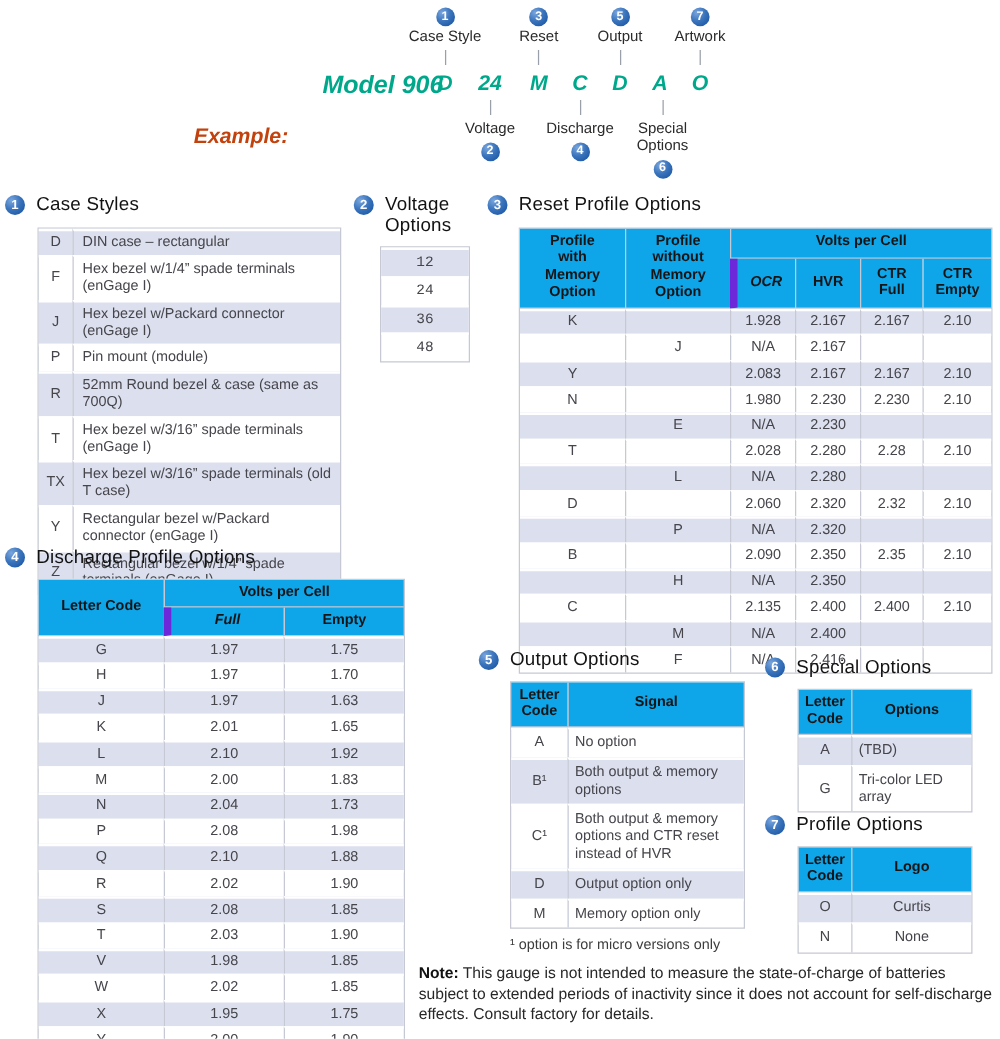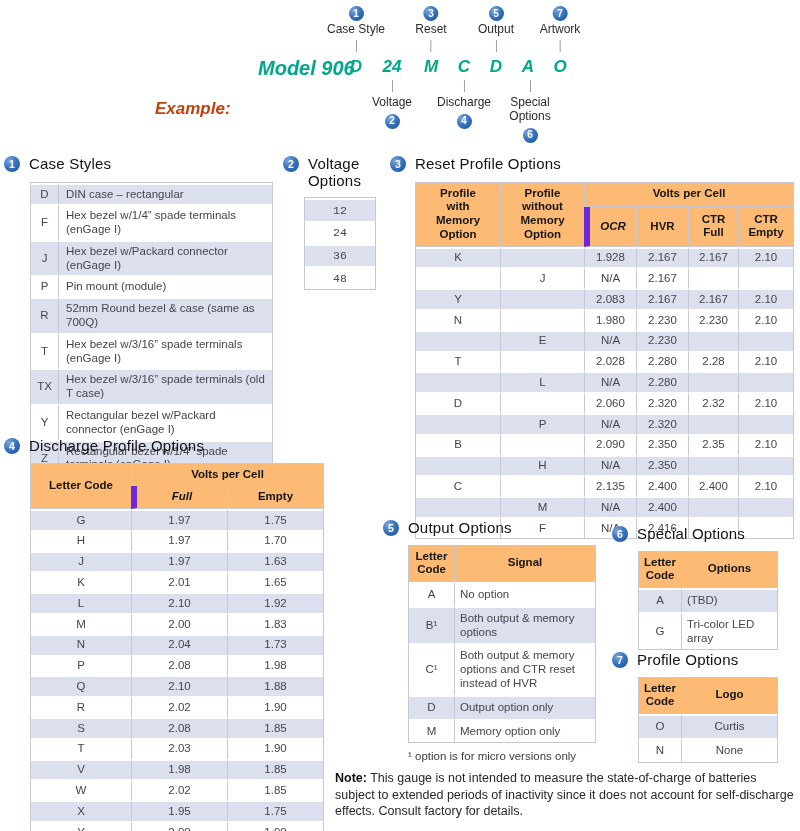--- a/index.html
+++ b/index.html
@@ -15,21 +15,21 @@
     display:flex;align-items:center;justify-content:center;line-height:1;
   }
   .badge.sm{width:15px;height:15px;font-size:10px;}
   
   .sec{position:absolute;}
   .sec-head{display:flex;align-items:center;gap:9px;}
   .sec-title{font-weight:400;color:#121212;font-size:15px;letter-spacing:.2px;line-height:1.1;}
   
   table.opt{border-collapse:separate;border-spacing:0;border:1px solid #c6c9d4;background:#fff;
             color:#45454b;font-size:11.5px;table-layout:fixed;}
-  .opt th{background:#fdba74;font-weight:700;color:#151515;padding:4px 3px;text-align:center;
+  .opt th{background:#0ea5e9;font-weight:700;color:#151515;padding:4px 3px;text-align:center;
           vertical-align:middle;line-height:1.2;border-bottom:1px solid #c6c9d4;}
   .opt td{padding:2.5px 4px;border-top:2px solid #fff;vertical-align:middle;line-height:1.2;
           text-align:center;overflow:hidden;}
   .opt th+th,.opt td+td{border-left:1px solid #c6c9d4;}
   .opt .bl{border-left:6px solid #6d28d9;font-style:italic;}
   .opt td.left{text-align:left;margin-left:21px;}
   .z-odd  tbody tr:nth-child(odd)  td{background:#dcdfee;}
   .z-even tbody tr:nth-child(even) td{background:#dcdfee;}
   .hdr-narrow{display:inline-block;max-width:58px;}
   .case-table td{padding:3px 5px;}

